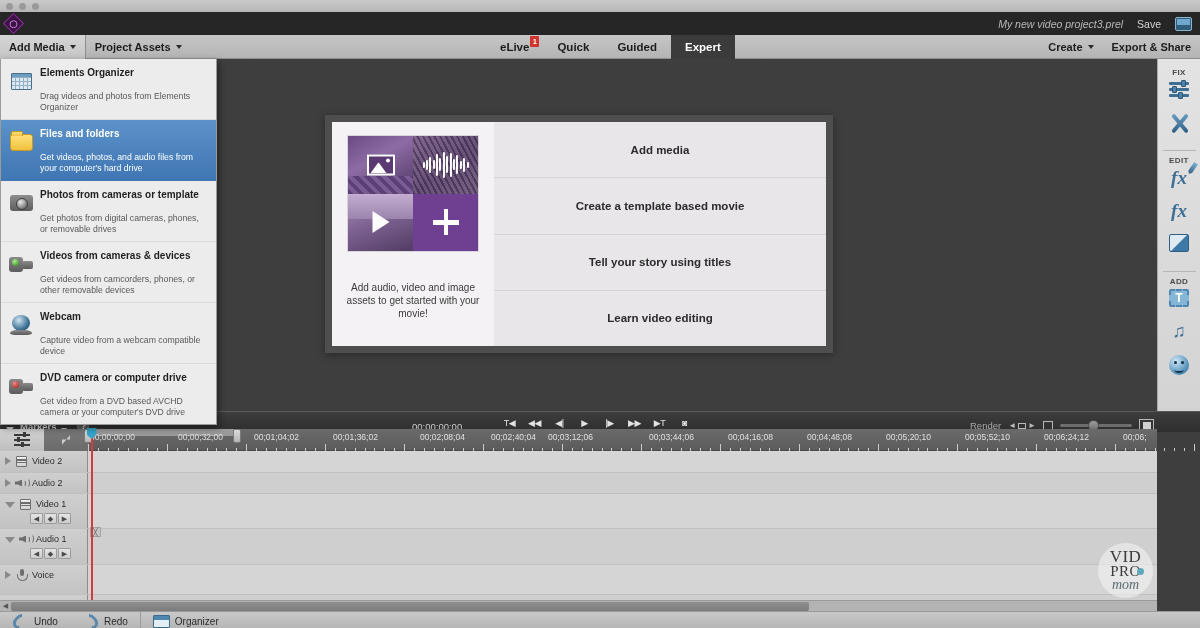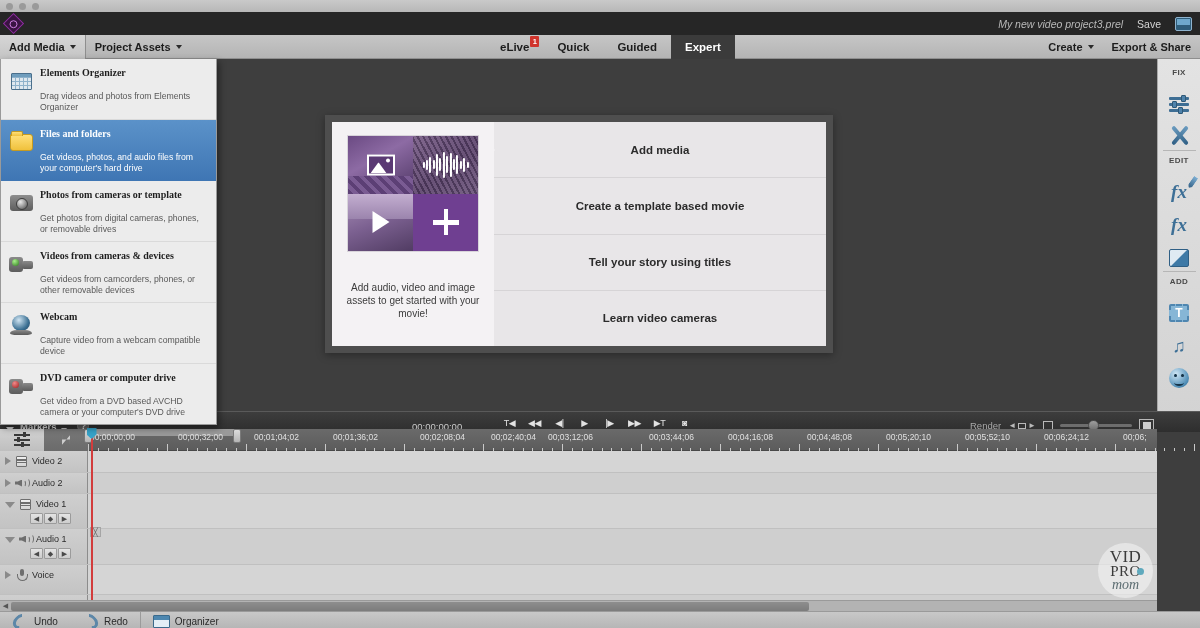--- a/index.html
+++ b/index.html
@@ -99,21 +99,21 @@
   }
   .dd-item.hl {
     background: linear-gradient(#5b92c9, #3f76b4); border-bottom-color: #3f76b4;
   }
   .dd-item.hl .dd-title, .dd-item.hl .dd-sub { color: #ffffff; }
   .dd-ico {
     width: 26px; height: 26px; flex: 0 0 26px; margin-right: 6px; margin-top: 3px;
     display: flex; align-items: center; justify-content: center;
   }
   .dd-txt { padding-top: 1px; }
-  .dd-title { font-size: 10px; font-weight: bold; color: #1f1f1f; line-height: 13px; font-family: Liberation Serif, serif; }
+  .dd-title { font-size: 10px; font-weight: bold; color: #1f1f1f; line-height: 13px; }
   .dd-sub { font-size: 8.7px; color: #585858; line-height: 11px; margin-top: 12px; }
 
   
   .ic-organizer {
     width: 21px; height: 17px; background: #dfe8ef;
     border: 1.5px solid #4a6f8c; border-radius: 1px;
     background-image: linear-gradient(#6f9dbd 0 3.5px, transparent 3.5px),
       repeating-linear-gradient(90deg, transparent 0 3px, #8fb2cb 3px 4px),
       repeating-linear-gradient(180deg, transparent 0 3px, #8fb2cb 3px 4px);
   }
@@ -241,21 +241,21 @@
   .rail {
     position: absolute; right: 0; top: 59px; width: 43px; bottom: 210px;
     background: linear-gradient(#e3e3e3, #d3d3d3); border-left: 1px solid #a9a9a9;
     display: flex; flex-direction: column; align-items: center; padding-top: 5px;
   }
   .rail-label {
     font-size: 8px; font-weight: bold; color: #4a4a4a; letter-spacing: .4px;
     margin: 4px 0 3px;
   }
   .rail-btn {
-    width: 34px; height: 33px; display: flex; align-items: flex-end;
+    width: 34px; height: 33px; display: flex; align-items: flex-start;
     justify-content: center; cursor: pointer;
   }
   .rail-div { width: 33px; height: 1px; background: #b6b6b6; margin: 4px 0 1px; }
   .ic-sliders { width: 20px; height: 18px; position: relative; }
   .ic-sliders i {
     position: absolute; left: 0; width: 20px; height: 2.5px; background: #3e6e94; border-radius:1px;
   }
   .ic-sliders i:nth-child(1){ top: 2px; } .ic-sliders i:nth-child(2){ top: 8px; }
   .ic-sliders i:nth-child(3){ top: 14px; }
   .ic-sliders b {
@@ -672,21 +672,21 @@
         <div class="cell cell-d">
           <div class="ov ov-plus"></div>
         </div>
       </div>
       <div class="welcome-caption">Add audio, video and image assets to get started with your movie!</div>
     </div>
     <div class="welcome-right">
       <div class="wr-row first">Add media</div>
       <div class="wr-row">Create a template based movie</div>
       <div class="wr-row">Tell your story using titles</div>
-      <div class="wr-row">Learn video cameras</div>
+      <div class="wr-row">Learn video editing</div>
     </div>
   </div>
 
   <div class="rail">
     <div class="rail-label">FIX</div>
     <div class="rail-btn">
       <div class="ic-sliders">
           <i></i>
           <i></i>
           <i></i>

